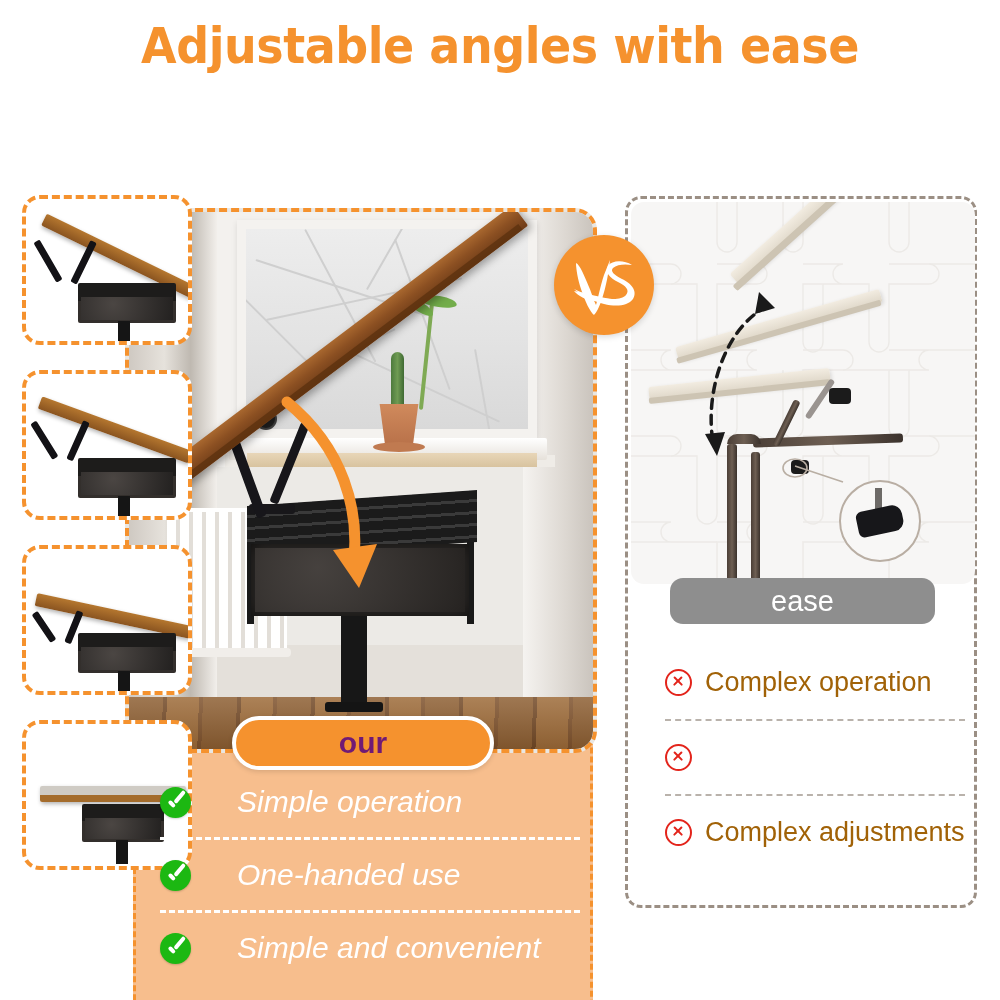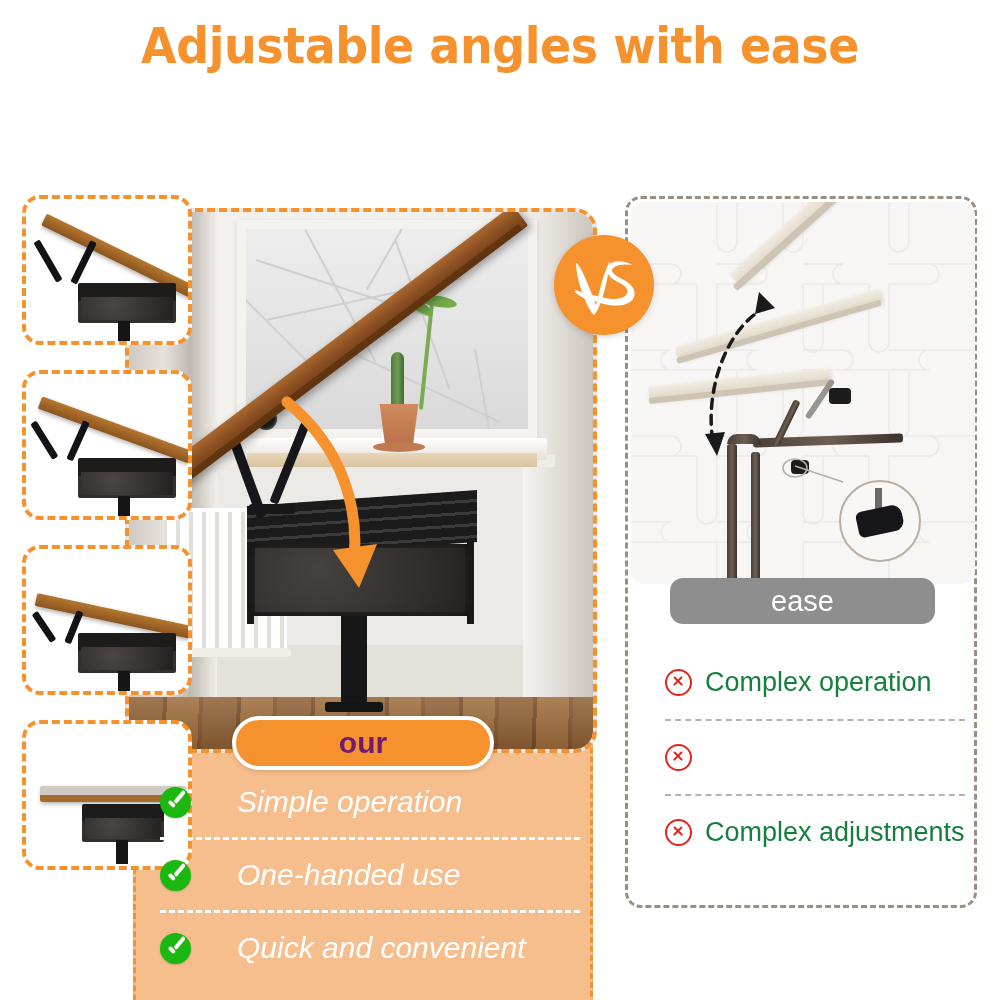--- a/index.html
+++ b/index.html
@@ -191,21 +191,21 @@
     font-size:29px;display:flex;align-items:center;justify-content:center;
     z-index:6;
   }
   .other-list{position:absolute;left:665px;top:646px;width:300px;}
   .other-row{display:flex;align-items:center;height:73px;}
   .other-row + .other-row{border-top:2px dashed #b9b2ab;}
   .xic{width:23px;height:23px;border-radius:50%;border:2px solid #E3241B;position:relative;flex:0 0 auto;}
   .xic:before,.xic:after{content:"";position:absolute;left:4.5px;top:9px;width:12px;height:2.4px;background:#E3241B;border-radius:1px;}
   .xic:before{transform:rotate(45deg);}
   .xic:after{transform:rotate(-45deg);}
-  .other-txt{margin-left:13px;color:#15803d;font-size:27px;white-space:nowrap;}
+  .other-txt{margin-left:13px;color:#a16207;font-size:27px;white-space:nowrap;}
 </style>
 </head>
 <body>
 
 <div id="root">
 
   <div class="page-title">Adjustable angles with ease</div>
 
   <div class="our-wrap">
 
@@ -313,21 +313,21 @@
       <div class="our-row">
         <div class="chk"></div>
         <div class="our-txt">Simple operation</div>
       </div>
       <div class="our-row">
         <div class="chk"></div>
         <div class="our-txt">One-handed use</div>
       </div>
       <div class="our-row">
         <div class="chk"></div>
-        <div class="our-txt">Quick and convenient</div>
+        <div class="our-txt">Simple and convenient</div>
       </div>
     </div>
   </div>
 
   <div class="vs-badge">
     <svg viewBox="0 0 100 100" width="100" height="100">
       <path d="M22,28 C26,30 30,40 35,52 C38,59 40,66 42,70 C44,64 46,52 50,40 L56,25 C55,36 52,52 48,64 C45,73 42,78 40,80 C36,77 31,66 27,54 C24,45 22,34 22,28 Z" fill="#ffffff"></path>
       <path d="M78,30 C70,25 58,25 54,31 C50,37 56,43 64,47 C72,51 76,55 72,60 C68,65 56,65 44,62 C34,60 26,57 20,54 C27,60 38,66 50,69 C62,72 74,71 79,64 C84,56 77,48 68,44 C60,40 56,36 59,33 C63,29 72,29 78,30 Z" fill="#ffffff"></path>
       <path d="M20,56 C30,58 44,62 58,64 L40,66 C32,65 24,61 20,56 Z" fill="#ffffff"></path>
     </svg>

